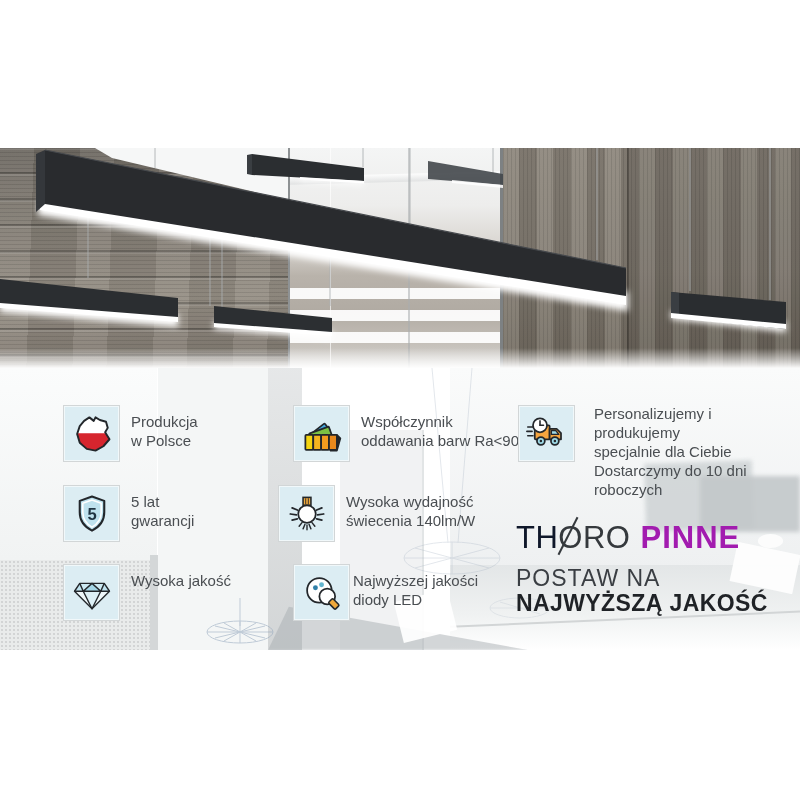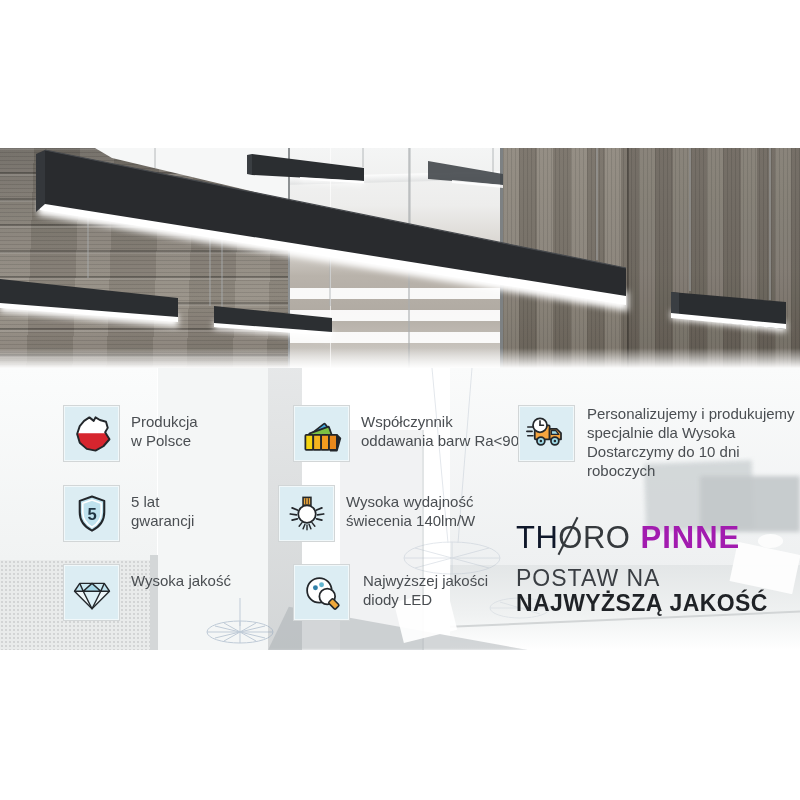--- a/index.html
+++ b/index.html
@@ -245,23 +245,23 @@
         <path d="M29 20 h5 l3.5 4.5 h-8.5 z" fill="#9fdbe8" stroke="#23272b" stroke-width="1.5" stroke-linejoin="round"></path>
         <circle cx="16" cy="14" r="8" fill="#ffffff" stroke="#23272b" stroke-width="2"></circle>
         <line x1="16" y1="14" x2="16" y2="9" stroke="#23272b" stroke-width="1.8" stroke-linecap="round"></line>
         <line x1="16" y1="14" x2="20" y2="14" stroke="#23272b" stroke-width="1.8" stroke-linecap="round"></line>
         <circle cx="17" cy="32" r="4.5" fill="#9fdbe8" stroke="#23272b" stroke-width="2"></circle>
         <circle cx="33" cy="32" r="4.5" fill="#9fdbe8" stroke="#23272b" stroke-width="2"></circle>
         <circle cx="17" cy="32" r="1.4" fill="#23272b"></circle>
         <circle cx="33" cy="32" r="1.4" fill="#23272b"></circle>
       </svg>
     </div>
-    <div class="badge-text" style="margin-left:12px;margin-top:-1px;">
+    <div class="badge-text" style="margin-left:19px;margin-top:-1px;">
       <div>Personalizujemy i produkujemy</div>
-      <div>specjalnie dla Wysoka</div>
+      <div>specjalnie dla Ciebie</div>
       <div>Dostarczymy do 10 dni roboczych</div>
     </div>
   </div>
 
   <div class="badge" style="left:63px;top:485px;">
     <div class="icon-box">
       <svg viewBox="0 0 48 48">
         <path d="M24 4 L38 9 V22 C38 32 32 39 24 43 C16 39 10 32 10 22 V9 Z" fill="#bfe2ee" stroke="#23272b" stroke-width="2.4" stroke-linejoin="round"></path>
         <path d="M24 8 L34.5 11.8 V22 C34.5 30 30 35.6 24 39 C18 35.6 13.5 30 13.5 22 V11.8 Z" fill="none" stroke="#ffffff" stroke-width="1.8" stroke-linejoin="round"></path>
         <text x="24" y="30.5" text-anchor="middle" font-size="19" font-weight="bold" fill="#1f3442">5</text>
@@ -330,21 +330,21 @@
   <div class="badge" style="left:293px;top:564px;">
     <div class="icon-box">
       <svg viewBox="0 0 48 48">
         <circle cx="21" cy="21" r="14" fill="#ffffff" stroke="#23272b" stroke-width="2"></circle>
         <circle cx="30" cy="28" r="9" fill="#ffffff" stroke="#23272b" stroke-width="2"></circle>
         <rect x="34" y="31" width="7" height="11" rx="1.5" fill="#f0a93c" stroke="#23272b" stroke-width="1.8" transform="rotate(-45 37.5 36.5)"></rect>
         <circle cx="16.5" cy="18" r="2.8" fill="#2f7fa8"></circle>
         <circle cx="23.5" cy="14.5" r="2.8" fill="#63b5cf"></circle>
       </svg>
     </div>
-    <div class="badge-text" style="margin-left:13px;margin-top:7px;">
+    <div class="badge-text" style="margin-left:3px;margin-top:7px;">
       <div>Najwyższej jakości</div>
       <div>diody LED</div>
       <div></div>
     </div>
   </div>
 
   <div class="brand">
     <div class="brand-logo">
       <span class="brand-th">TH</span><span class="brand-o"><span>O</span><span class="slash"></span></span><span class="brand-suffix">RO</span><span class="brand-product">PINNE</span>
     </div>

